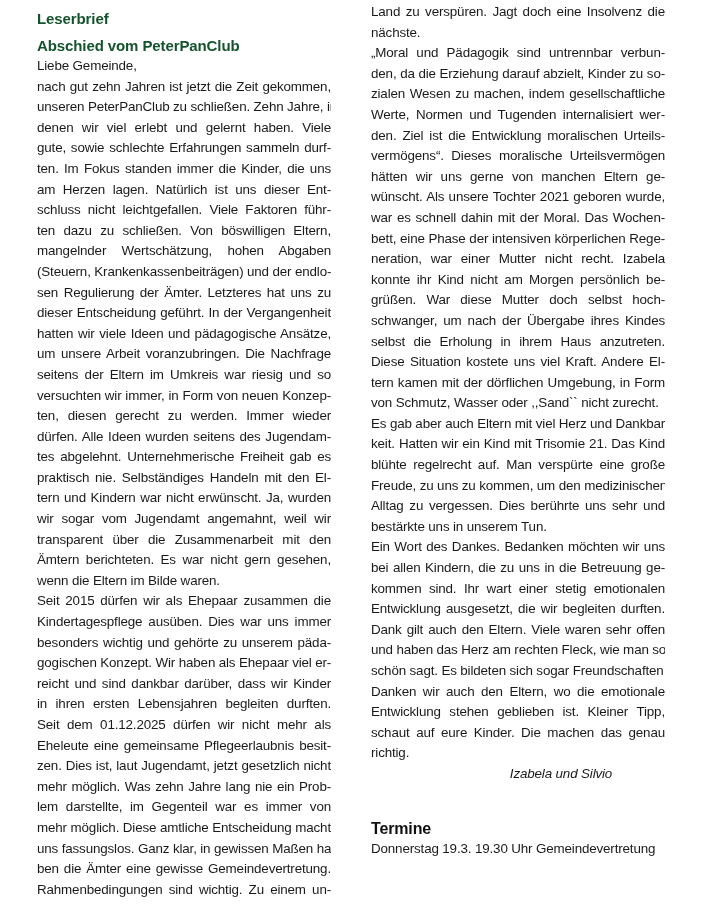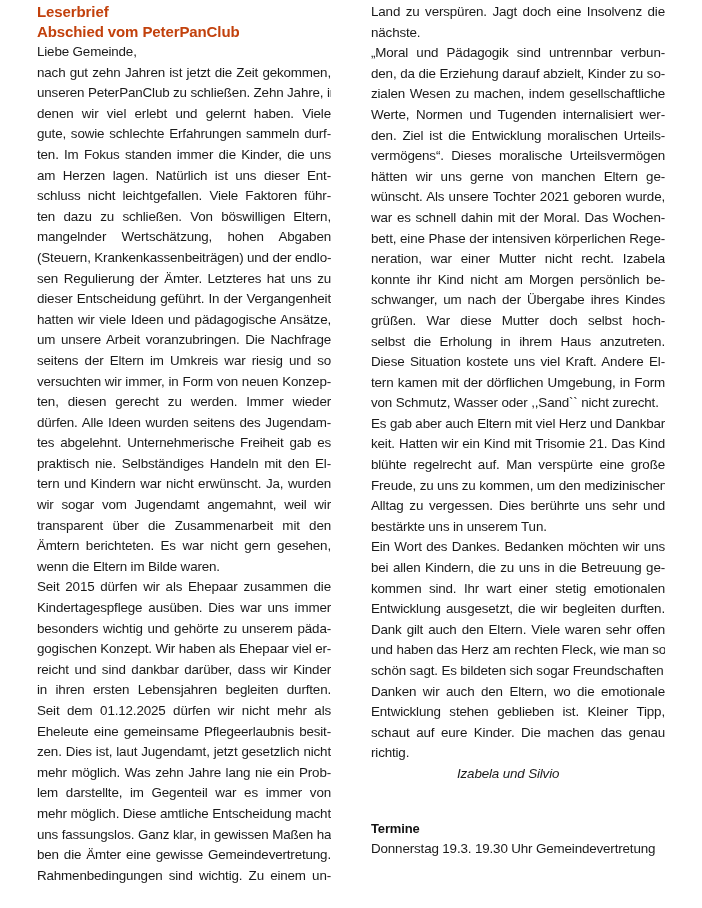--- a/index.html
+++ b/index.html
@@ -3,23 +3,23 @@
 <meta charset="utf-8">
 <style>
   html, body { margin: 0; padding: 0; background: #ffffff; }
   body { width: 702px; height: 908px; position: relative; overflow: hidden;
          font-family: "Liberation Sans", sans-serif; color: #1a1a1a; }
   .col { position: absolute; top: 2px; width: 294px; font-size: 13.4px; line-height: 20.6px; letter-spacing: -0.15px; }
   .col-left { left: 37px; }
   .col-right { left: 371px; }
   .line { display: block; white-space: nowrap; text-align: justify; text-align-last: justify; height: 20.6px; overflow: hidden; }
   .line.last { text-align-last: left; }
-  .heading { font-weight: bold; font-size: 15px; line-height: 20px; letter-spacing: -0.1px; display: block; color: #c2410c; }
-  .signature { font-style: italic; display: block; padding-left: 86px; height: 22px; }
-  .termine-title { font-weight: bold; font-size: 13px; display: block; margin-top: 33px; height: 20px; color: #111; }
+  .heading { font-weight: bold; font-size: 15px; line-height: 20px; letter-spacing: -0.1px; display: block; color: #14532d; margin-top: 7px; }
+  .signature { font-style: italic; display: block; padding-left: 86px; height: 22px; text-align: center; }
+  .termine-title { font-weight: bold; font-size: 16px; display: block; margin-top: 33px; height: 20px; color: #111; }
   .term-row { display: block; height: 20.6px; white-space: nowrap; }
   .term-date { display: inline-block; width: 107px; }
   .gap { display: block; height: 12px; }
 </style>
 </head>
 <body>
 
 <div class="col col-left">
   <span class="heading">Leserbrief</span>
   <span class="heading">Abschied vom PeterPanClub</span>
@@ -77,22 +77,22 @@
       <span class="line">zialen Wesen zu machen, indem gesellschaftliche</span>
       <span class="line">Werte, Normen und Tugenden internalisiert wer-</span>
       <span class="line">den. Ziel ist die Entwicklung moralischen Urteils-</span>
       <span class="line">vermögens“. Dieses moralische Urteilsvermögen</span>
       <span class="line">hätten wir uns gerne von manchen Eltern ge-</span>
       <span class="line">wünscht. Als unsere Tochter 2021 geboren wurde,</span>
       <span class="line">war es schnell dahin mit der Moral. Das Wochen-</span>
       <span class="line">bett, eine Phase der intensiven körperlichen Rege-</span>
       <span class="line">neration, war einer Mutter nicht recht. Izabela</span>
       <span class="line">konnte ihr Kind nicht am Morgen persönlich be-</span>
+      <span class="line">grüßen. War diese Mutter doch selbst hoch-</span>
       <span class="line">schwanger, um nach der Übergabe ihres Kindes</span>
-      <span class="line">grüßen. War diese Mutter doch selbst hoch-</span>
       <span class="line">selbst die Erholung in ihrem Haus anzutreten.</span>
       <span class="line">Diese Situation kostete uns viel Kraft. Andere El-</span>
       <span class="line">tern kamen mit der dörflichen Umgebung, in Form</span>
       <span class="line last">von Schmutz, Wasser oder ,,Sand`` nicht zurecht.</span>
       <span class="line">Es gab aber auch Eltern mit viel Herz und Dankbar-</span>
       <span class="line">keit. Hatten wir ein Kind mit Trisomie 21. Das Kind</span>
       <span class="line">blühte regelrecht auf. Man verspürte eine große</span>
       <span class="line">Freude, zu uns zu kommen, um den medizinischen</span>
       <span class="line">Alltag zu vergessen. Dies berührte uns sehr und</span>
       <span class="line last">bestärkte uns in unserem Tun.</span>

